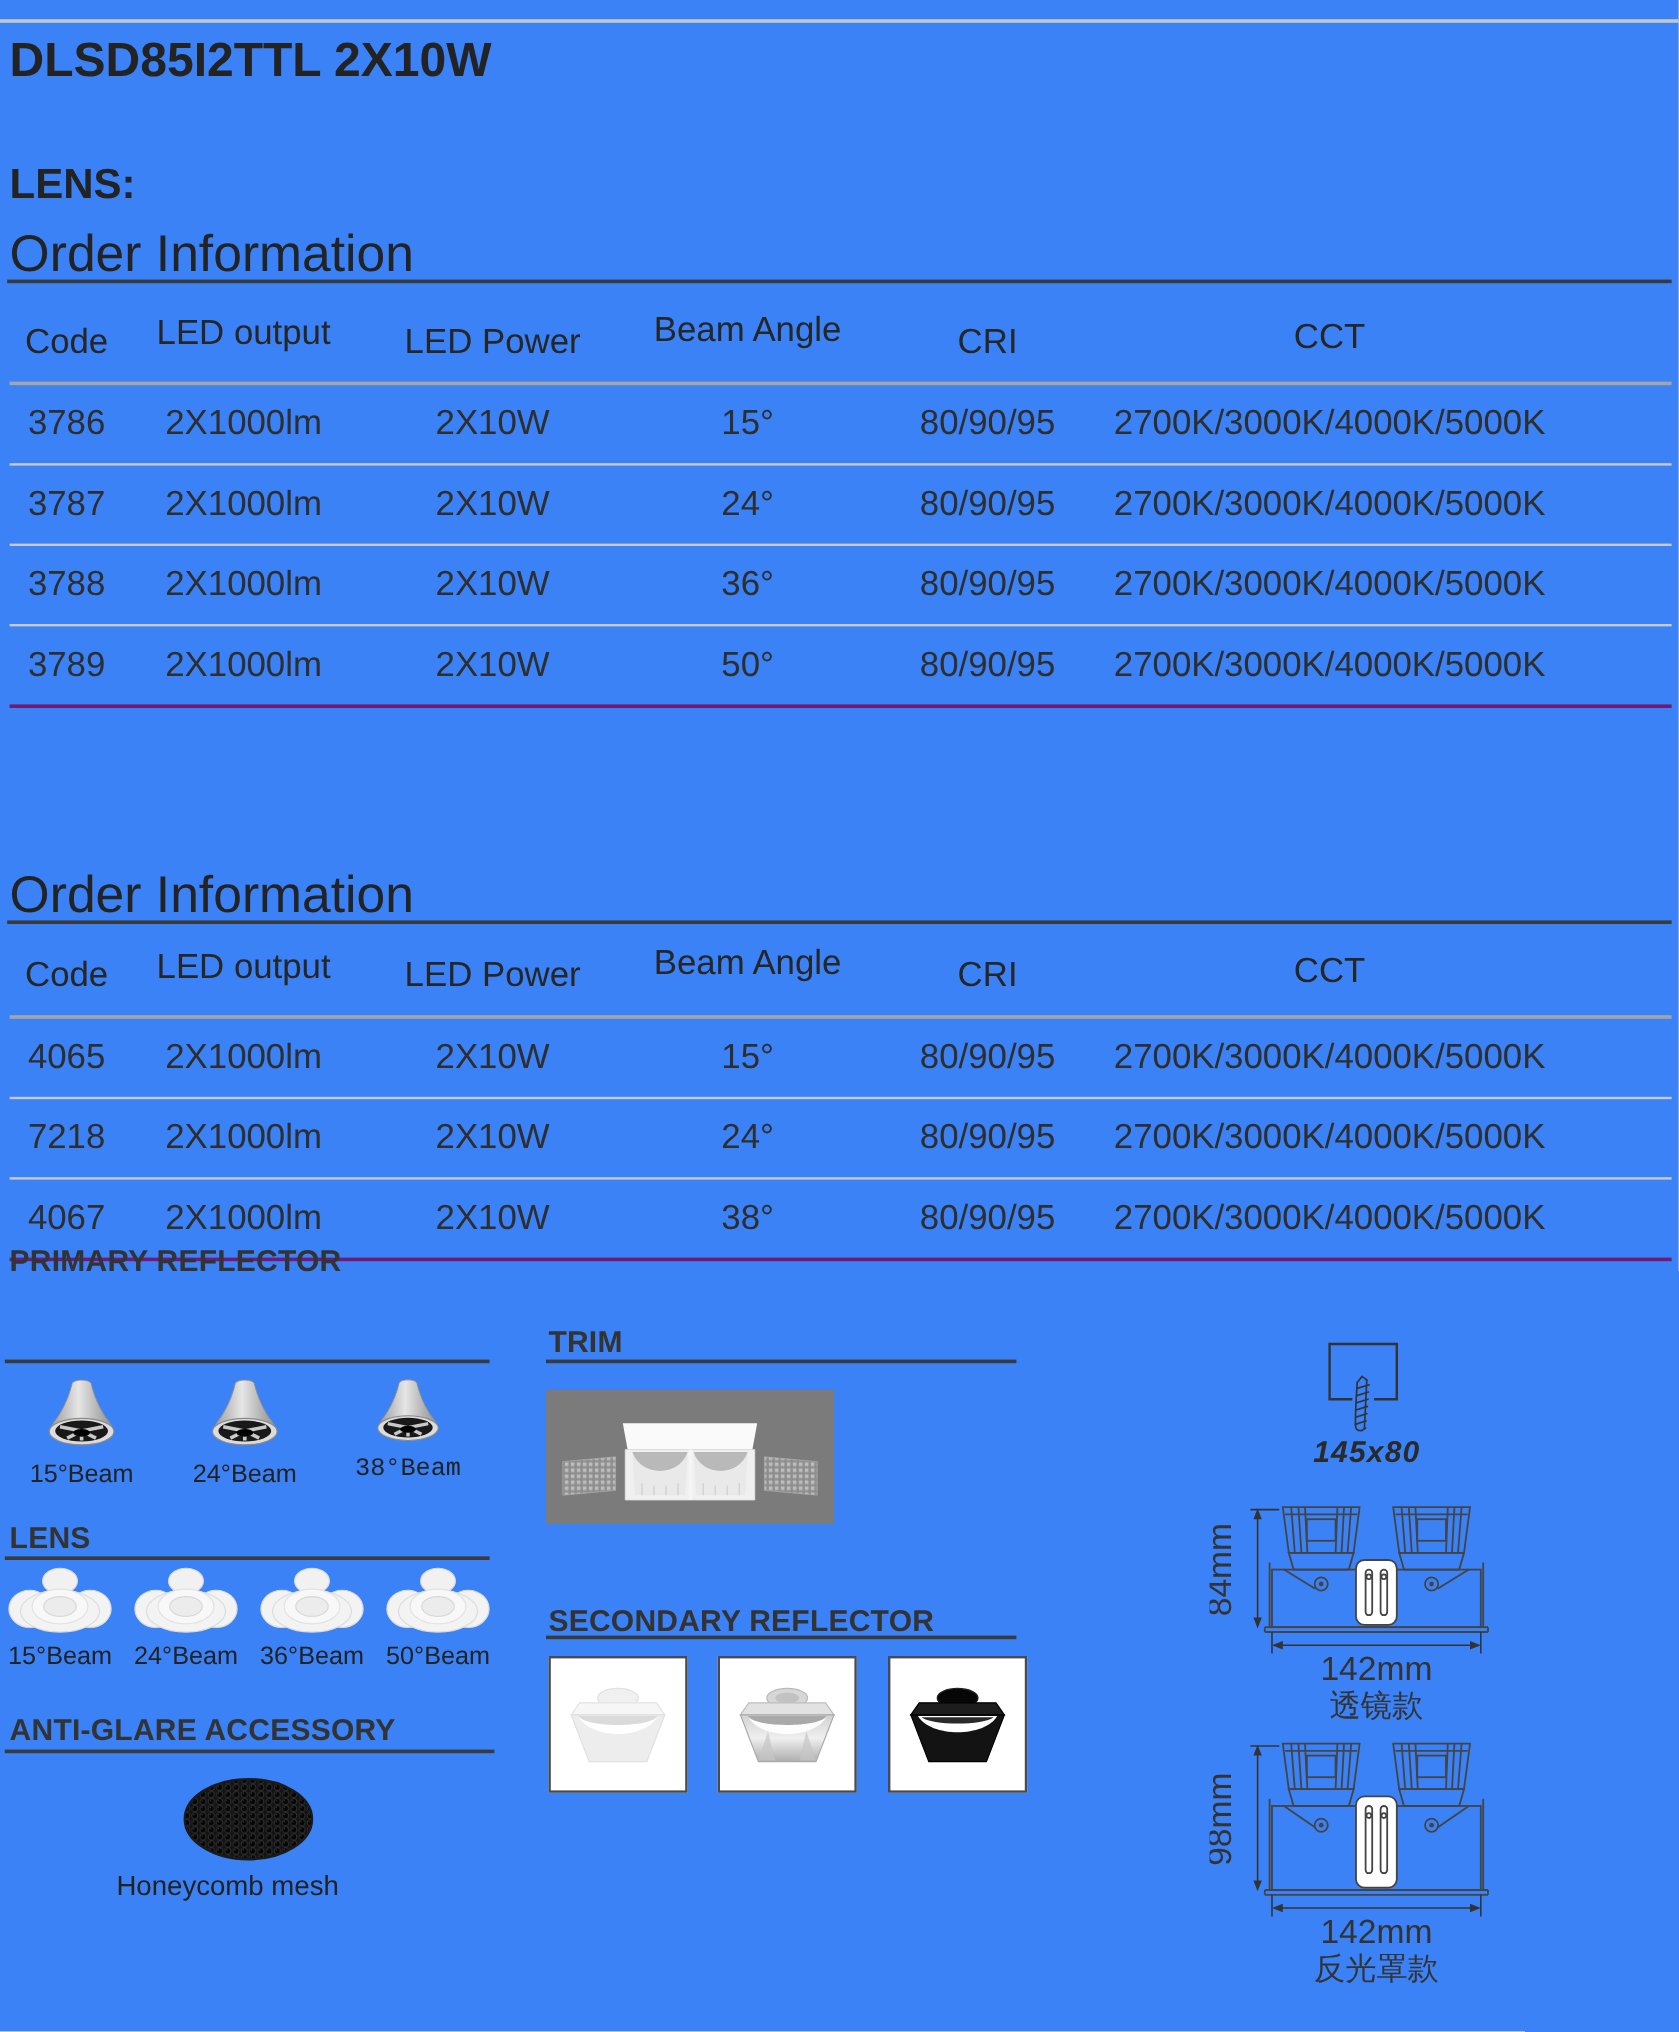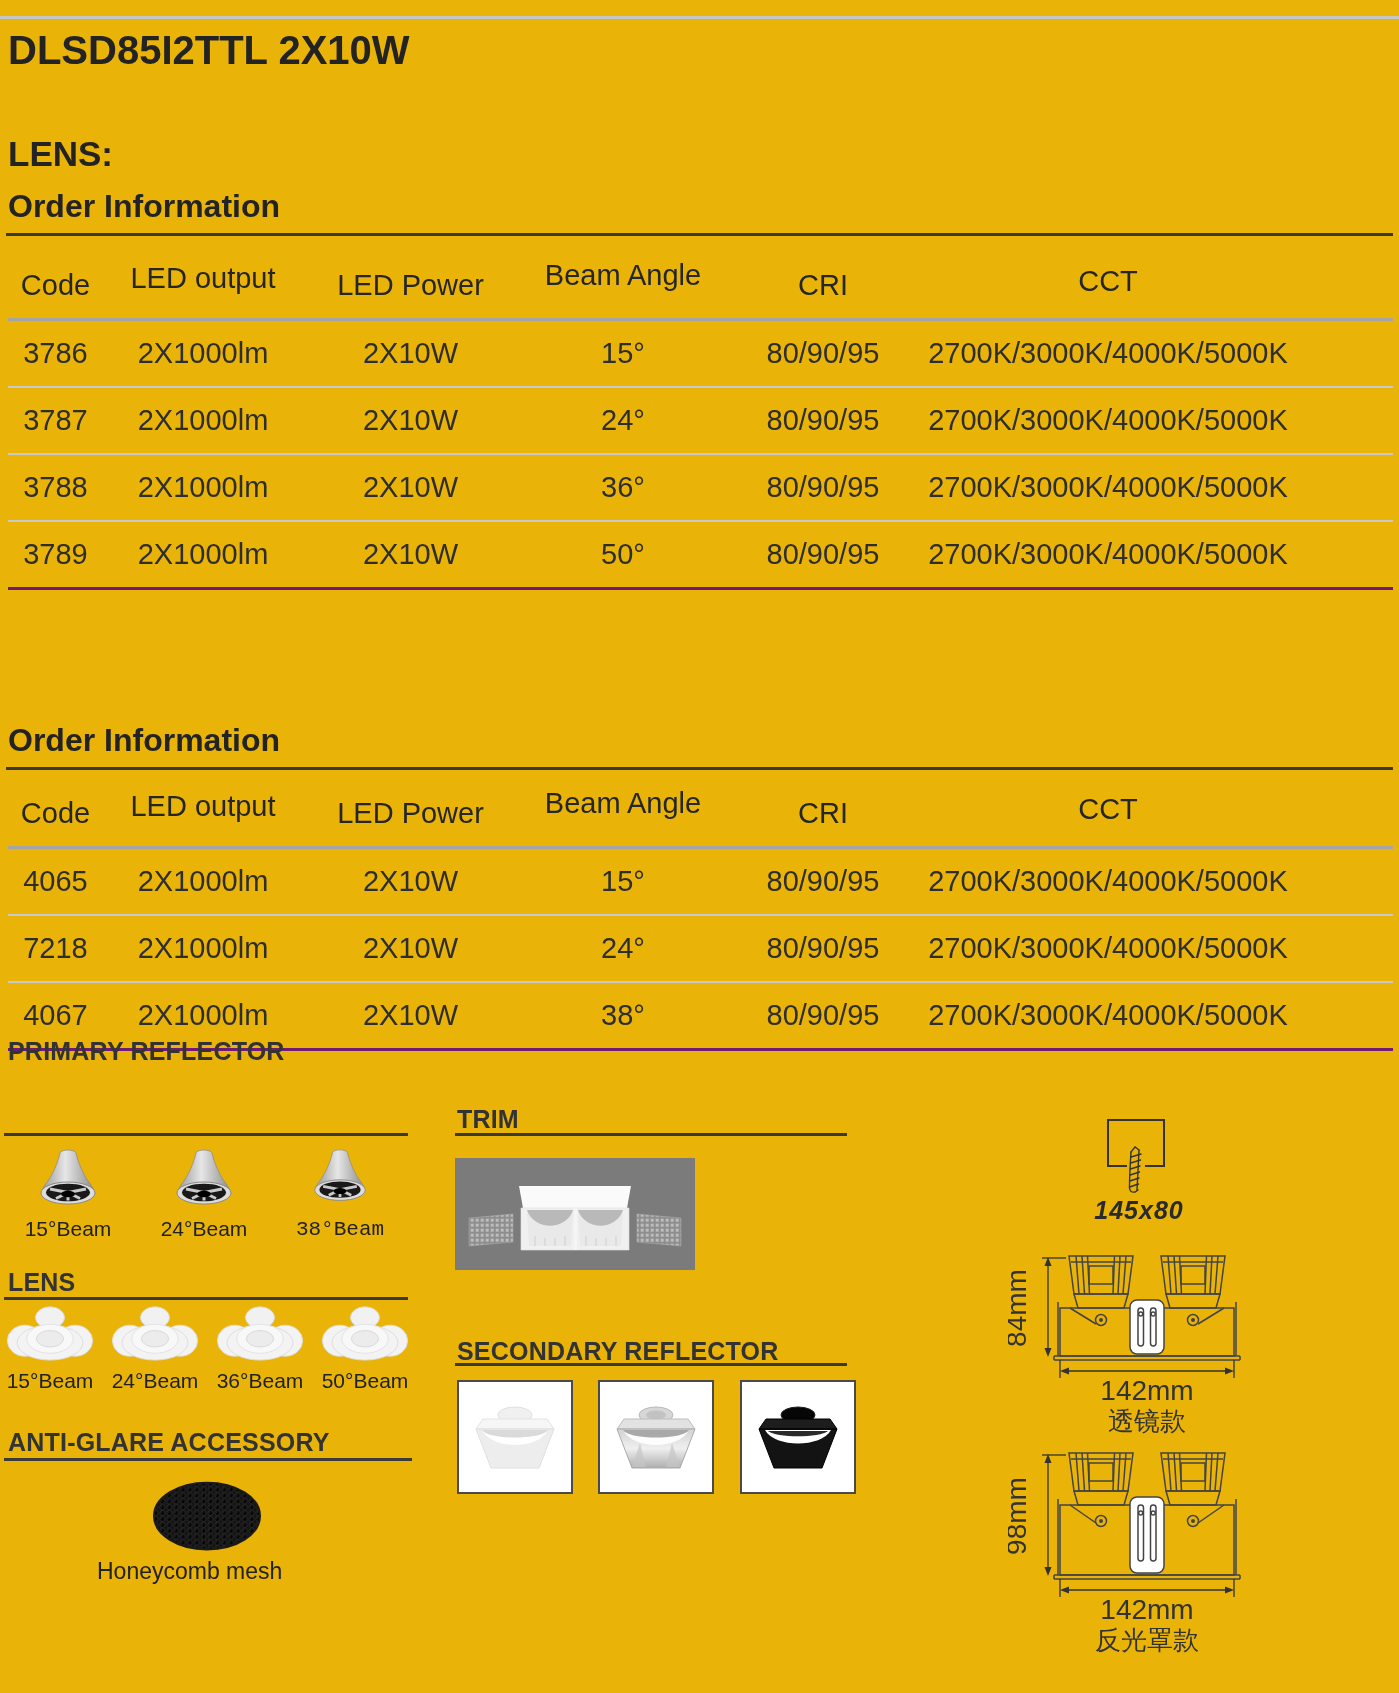--- a/index.html
+++ b/index.html
@@ -1,36 +1,36 @@
 <!DOCTYPE html>
 <html><head>
 <meta charset="utf-8">
 <style>
   html,body{margin:0;padding:0;background:#fff;}
-  .page{position:relative;width:1399px;height:1693px;background:#eab308;overflow:hidden;
+  .page{position:relative;width:1399px;height:1693px;background:#3b82f6;overflow:hidden;
         font-family:"Liberation Sans","DejaVu Sans",sans-serif;color:#2b2b2b;}
   .abs{position:absolute;}
   .rule{position:absolute;background:#3a3a3a;height:3px;}
   .rule-light{position:absolute;background:#c6c6c6;height:3px;}
   .title{font-size:40px;font-weight:bold;letter-spacing:0px;color:#232323;white-space:nowrap;}
   .h1{font-size:35px;font-weight:bold;color:#232323;white-space:nowrap;}
-  .h2{font-size:32px;font-weight:bold;color:#232323;white-space:nowrap;}
+  .h2{font-size:43px;font-weight:normal;color:#232323;white-space:nowrap;}
   .h3{font-size:25px;font-weight:bold;color:#333;white-space:nowrap;letter-spacing:0.2px;}
   
   .otable{position:absolute;left:8px;width:1385px;}
   .trow{display:grid;grid-template-columns:95px 200px 215px 210px 190px 380px;align-items:center;}
   .trow.header{height:66px;border-bottom:3px solid #a5a5a5;}
   .trow.data{height:65px;border-bottom:2px solid #c9c9c9;}
   .trow.data.last{border-bottom:3px solid #701a75;}
   .tcell{text-align:center;font-size:29px;color:#2e2e2e;white-space:nowrap;}
   .trow.header .tcell{font-weight:normal;color:#262626;}
   .hoff1{transform:translateY(-7px);} .hoff2{transform:translateY(-10px);} .hoff3{transform:translateY(-4px);}
   
   .acc-row{position:absolute;display:flex;justify-content:space-between;}
-  .acc-item{display:flex;flex-direction:column;align-items:center;justify-content:space-between;}
+  .acc-item{display:flex;flex-direction:column;align-items:center;}
   .acc-label{font-size:21px;color:#222;margin-top:7px;white-space:nowrap;}
   .caption{font-size:23px;color:#222;}
   .sr-box{position:absolute;width:116px;height:114px;border:2px solid #4a4a4a;background:#fff;
           display:flex;align-items:center;justify-content:center;box-sizing:border-box;}
   .dim-text{font-size:28px;fill:#333;font-family:"Liberation Sans","DejaVu Sans",sans-serif;}
   .cn-text{font-size:26px;fill:#333;font-family:"DejaVu Sans",sans-serif;}
   .cut-label{font-size:25px;font-weight:bold;font-style:italic;color:#2a2a2a;text-align:center;letter-spacing:1px;}
   svg{display:block;}
 </style>
 </head>

